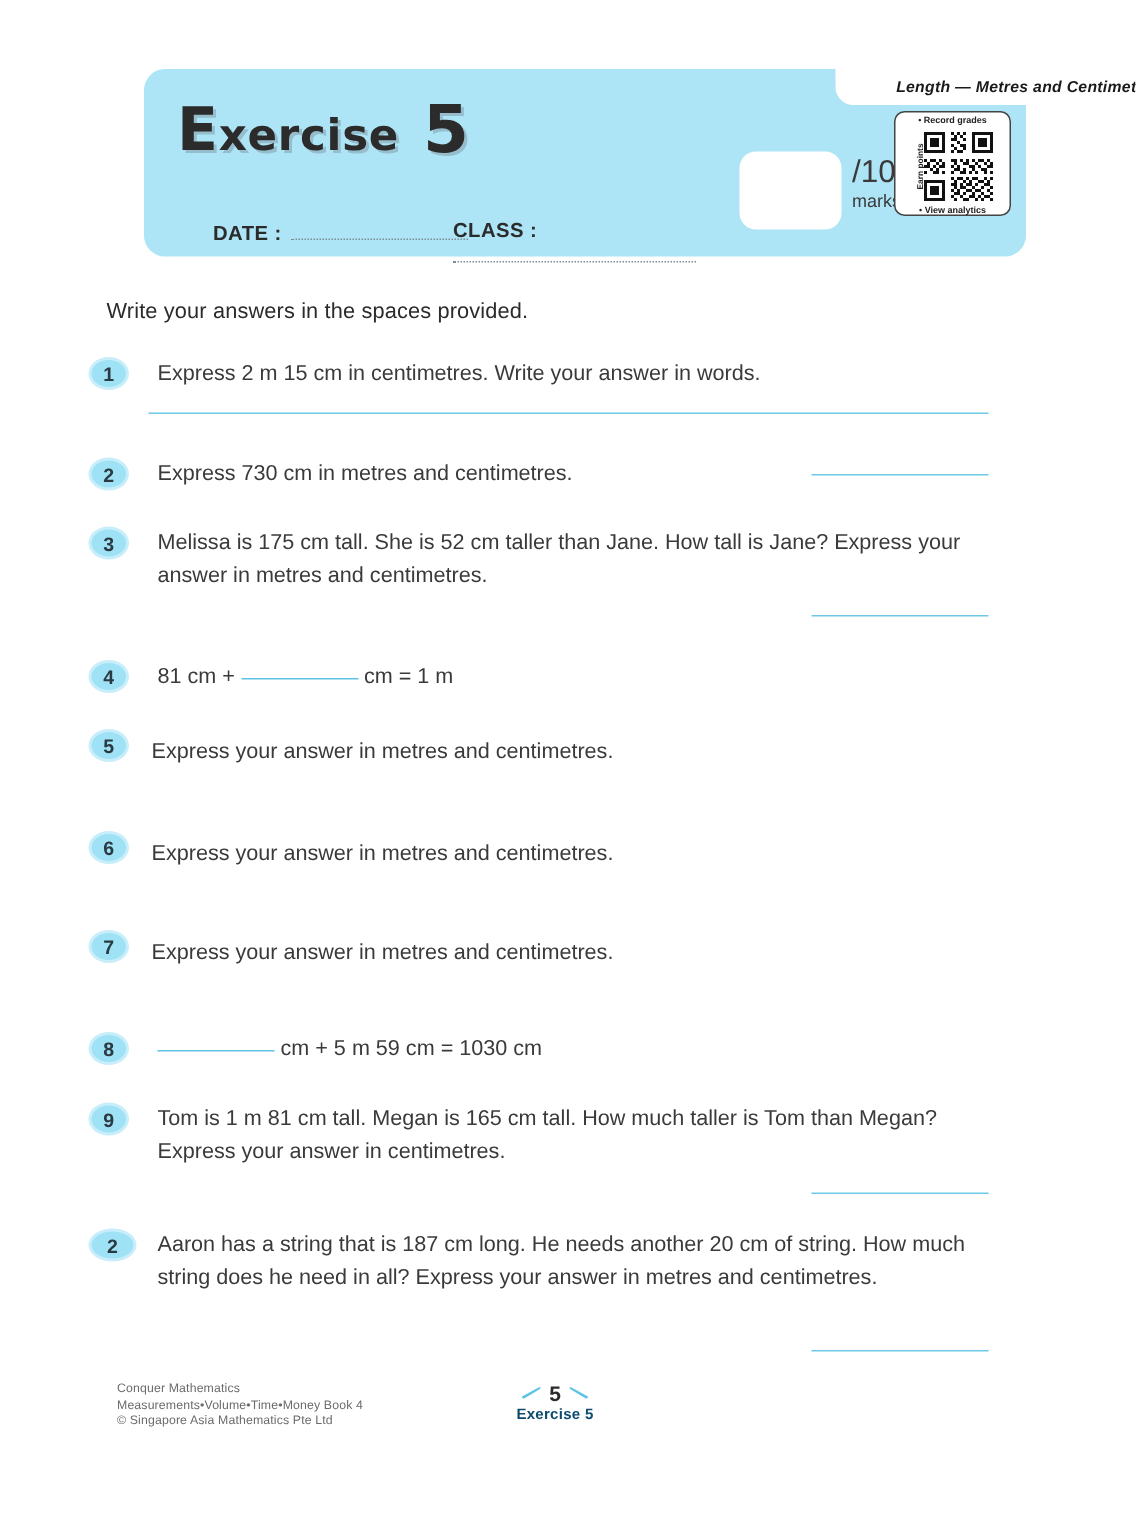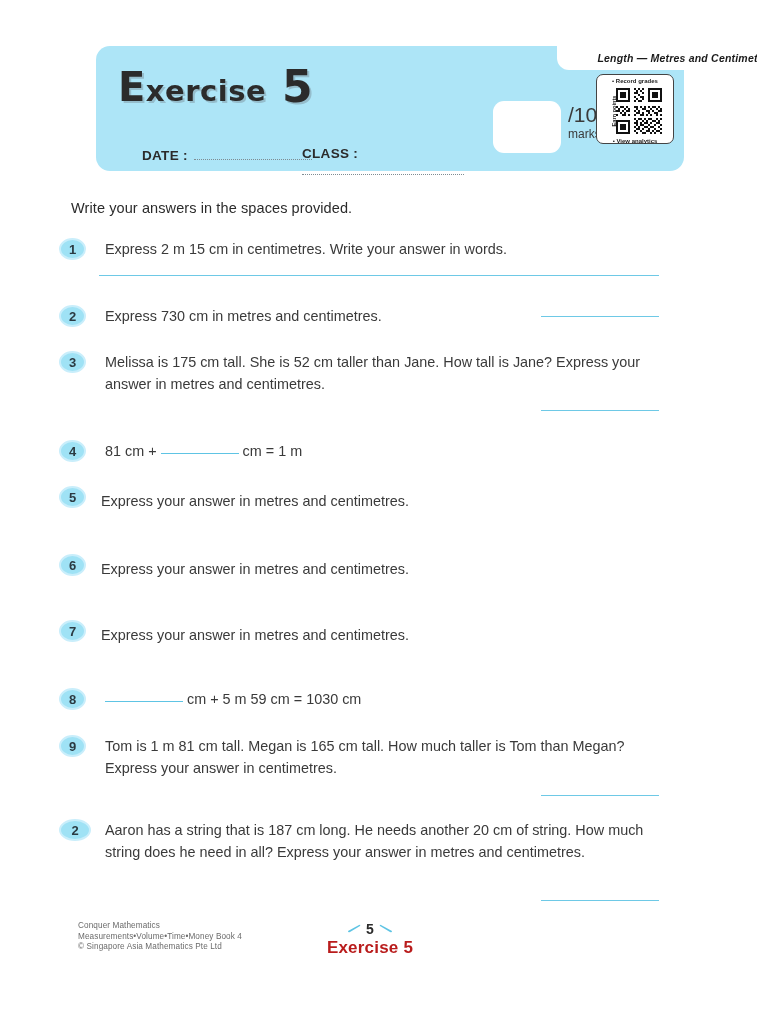--- a/index.html
+++ b/index.html
@@ -276,23 +276,23 @@
   .pg-num {
     font-size: 14px;
     font-weight: bold;
     color: #2b2b2b;
   }
   .flag {
     width: 13px;
     height: 9px;
   }
   .ex-footer {
-    font-size: 17px;
-    font-weight: bold;
-    color: #b91c1c;
+    font-size: 10px;
+    font-weight: bold;
+    color: #0c4a6e;
     margin-top: 1px;
     letter-spacing: 0.2px;
   }
 </style>
 </head>
 <body>
 
 <div class="header-wrap">
   <div class="banner"></div>
 

